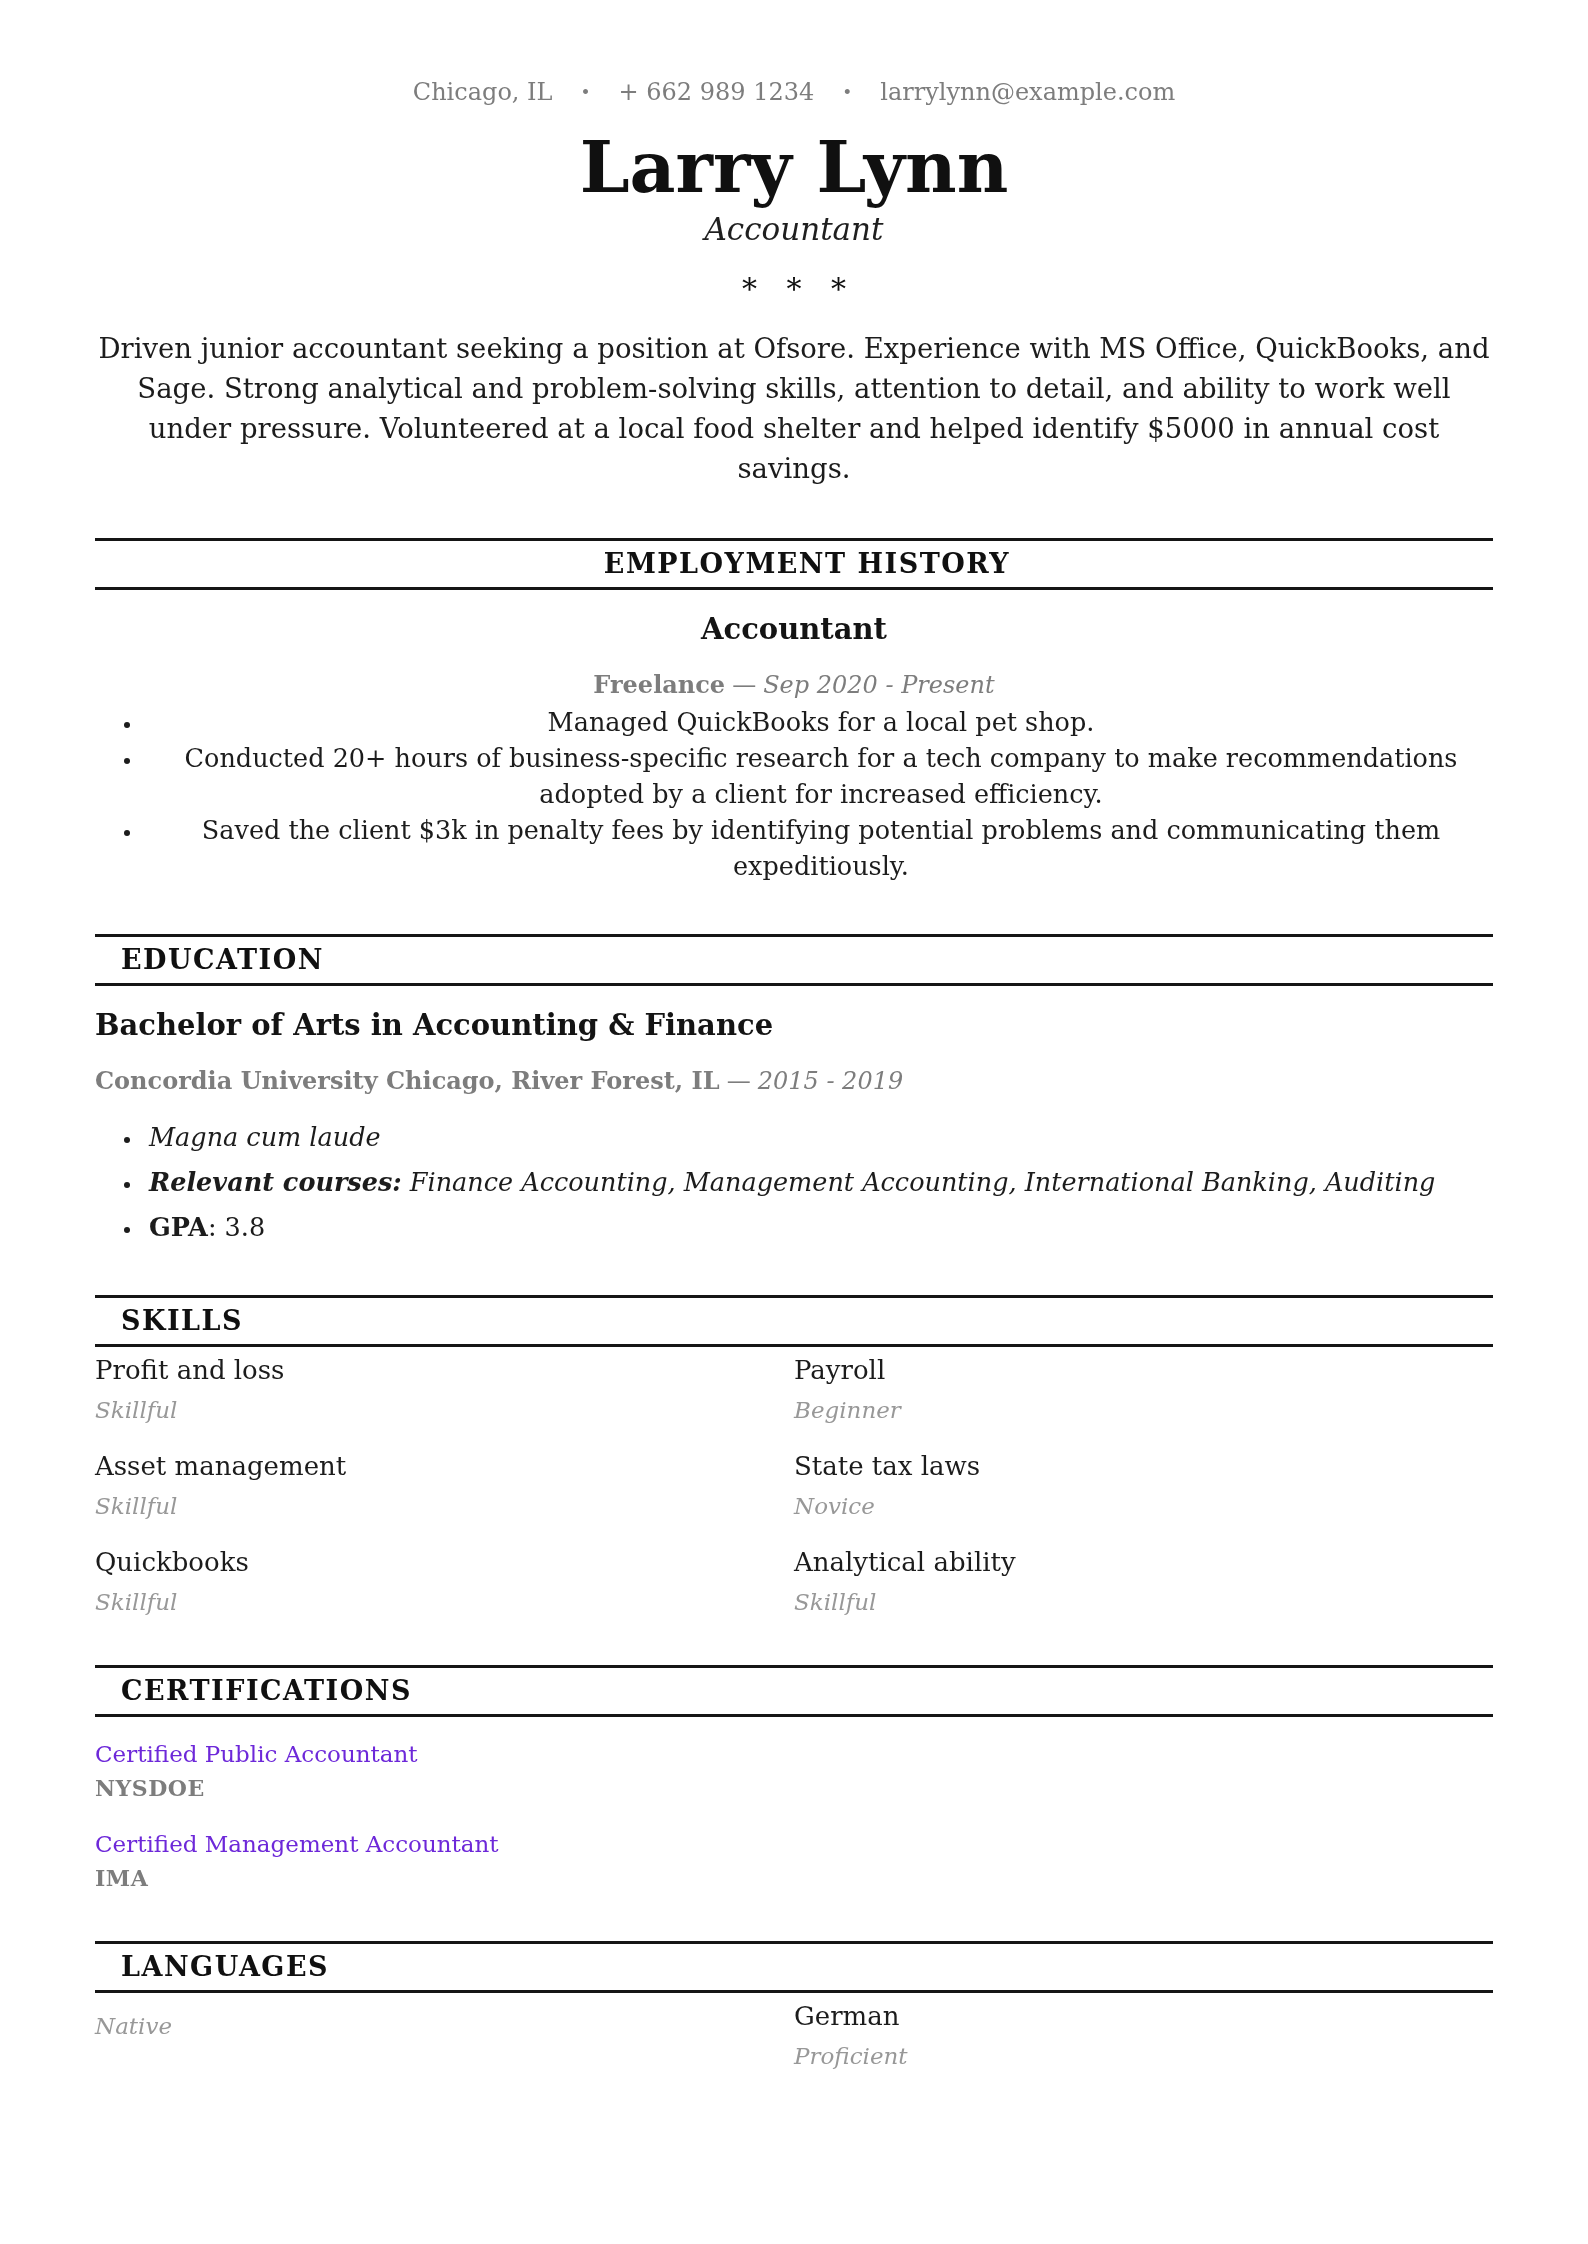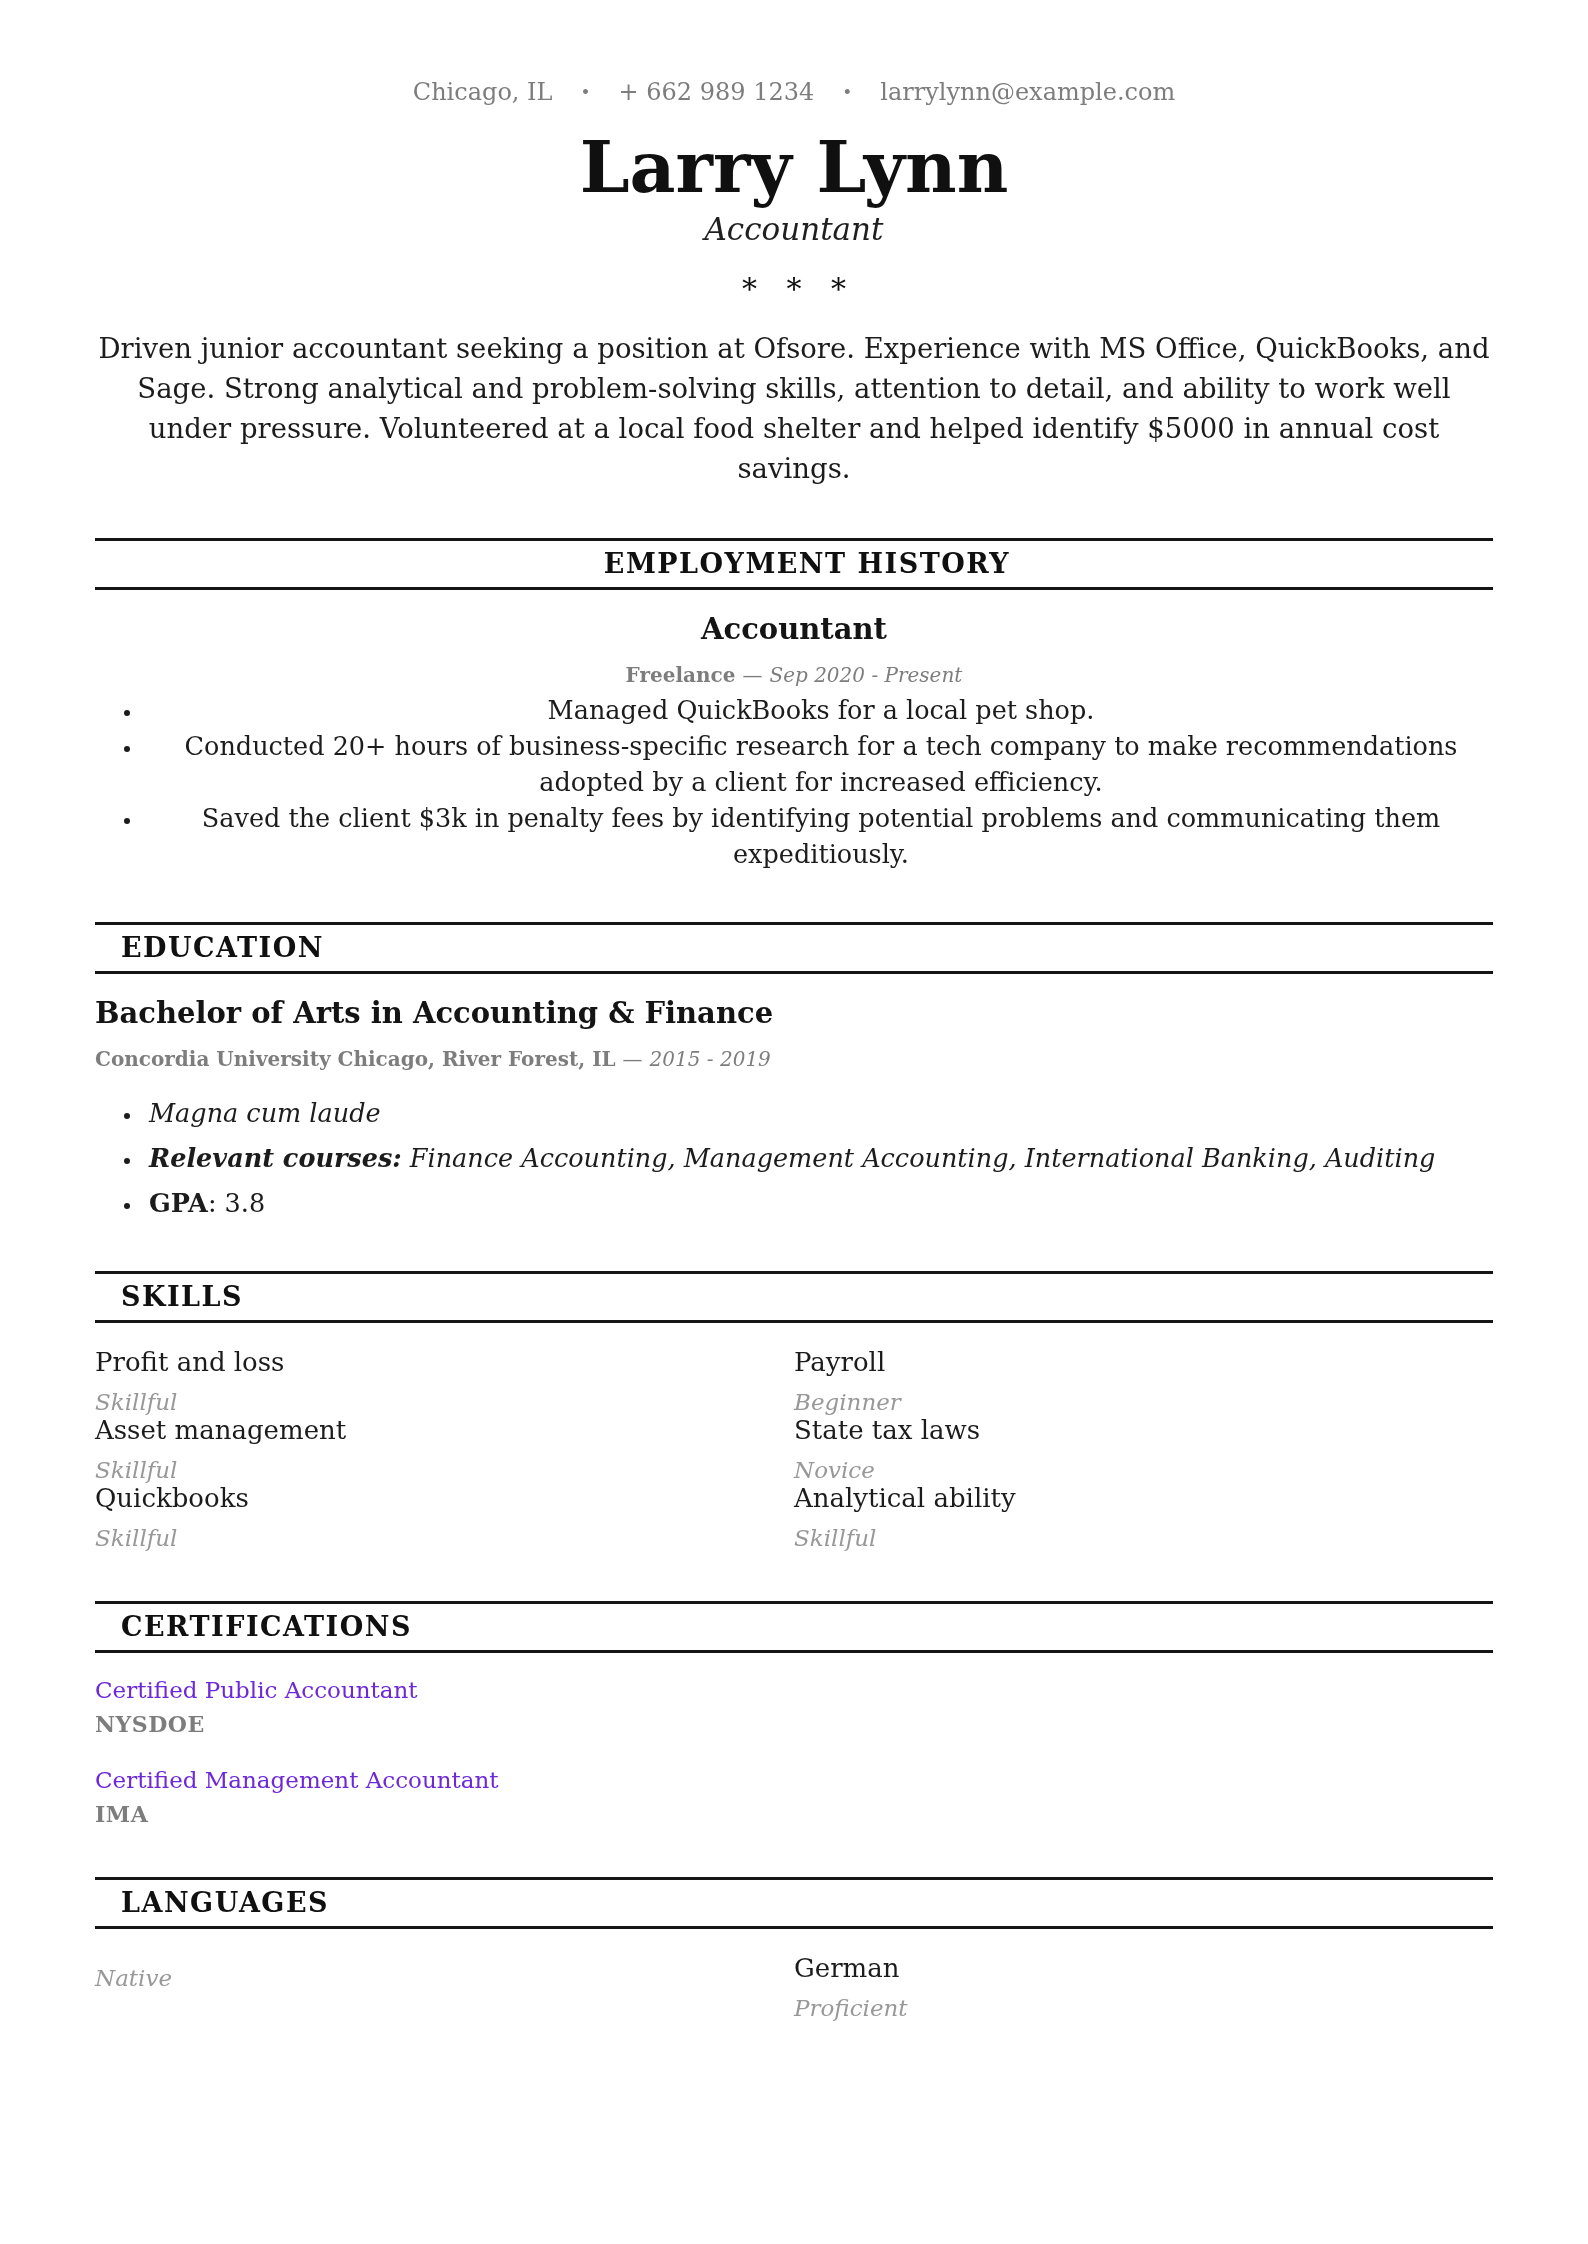--- a/index.html
+++ b/index.html
@@ -32,35 +32,35 @@
 
   
   section{margin-top:50px;}
   section.first{margin-top:50px;text-align:center;}
   .sec-title{
     border-top:3px solid var(--rule);border-bottom:3px solid var(--rule);
     padding:7px 0 8px 26px;font-size:27px;font-weight:700;letter-spacing:1.5px;
     color:#101010;
   }
   .entry-title{font-size:29px;font-weight:700;margin-top:22px;color:#141414;}
-  .entry-meta{margin-top:17px;font-size:20px;color:var(--muted);}
+  .entry-meta{margin-top:24px;font-size:24px;color:var(--muted);}
   .meta-bold{font-weight:700;}
   .meta-dash{margin:0 7px;}
   .meta-dates{font-style:italic;}
   ul.bullets{margin-top:5px;padding-left:48px;font-size:25.5px;line-height:36px;color:#1c1c1c;}
   ul.bullets li{padding-left:6px;}
   ul.bullets li::marker{font-size:20px;}
   ul.edu-bullets{margin-top:24px;}
   ul.edu-bullets li{margin-bottom:9px;}
   .it{font-style:italic;}
   .lead-bi{font-weight:700;font-style:italic;}
   .lead-b{font-weight:700;}
 
   
-  .grid{display:grid;grid-template-columns:1fr 1fr;margin-top:24px;}
+  .grid{display:grid;grid-template-columns:1fr 1fr;row-gap:28px;margin-top:8px;}
   .grid-item .g-name{font-size:26px;color:#1c1c1c;}
   .grid-item .g-level{font-size:23px;font-style:italic;color:var(--level);margin-top:12px;}
 
   
   .cert-entry{margin-top:24px;}
   .cert-entry + .cert-entry{margin-top:30px;}
   .cert-title{font-size:23px;font-weight:400;color:#6d28d9;}
   .cert-issuer{font-size:22px;font-weight:700;color:var(--muted);margin-top:8px;letter-spacing:0.5px;}
 </style>
 </head>

